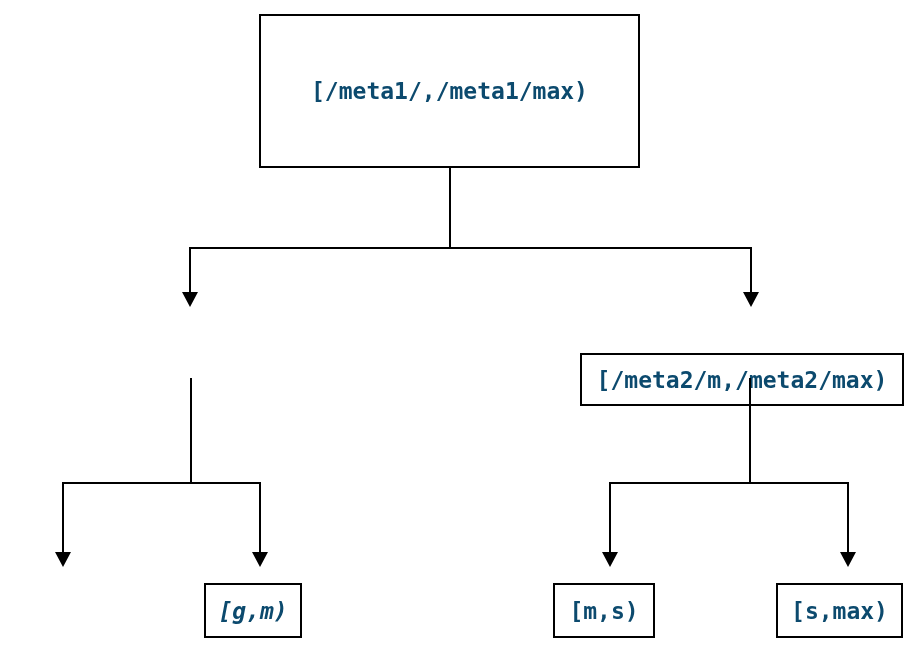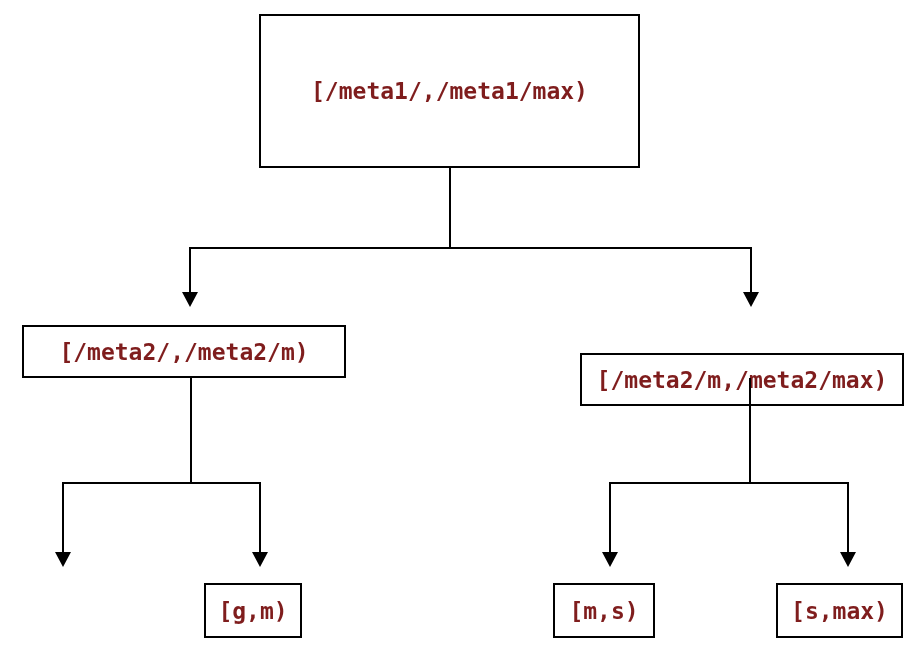--- a/index.html
+++ b/index.html
@@ -18,21 +18,21 @@
   .node {
     position: absolute;
     box-sizing: border-box;
     border: 2px solid #000000;
     background: #ffffff;
     display: flex;
     align-items: center;
     justify-content: center;
     font-weight: bold;
     font-size: 23px;
-    color: #7f1d1d;
+    color: #0c4a6e;
     white-space: nowrap;
   }
   .line {
     position: absolute;
     background: #000000;
   }
   .arrow {
     position: absolute;
     width: 0;
     height: 0;
@@ -48,34 +48,33 @@
 
   <div class="node" style="left:259px; top:14px; width:381px; height:154px;">[/meta1/,/meta1/max)</div>
 
   <div class="line" style="left:449px; top:168px; width:2px; height:80px;"></div>
   <div class="line" style="left:189px; top:247px; width:563px; height:2px;"></div>
   <div class="line" style="left:189px; top:247px; width:2px; height:46px;"></div>
   <div class="line" style="left:750px; top:247px; width:2px; height:46px;"></div>
   <div class="arrow" style="left:182px; top:292px;"></div>
   <div class="arrow" style="left:743px; top:292px;"></div>
 
-  <div class="node" style="left:22px; top:325px; width:324px; height:53px;">[/meta2/,/meta2/m)</div>
   <div class="node" style="left:580px; top:325px; width:324px; height:53px;margin-top:28px;">[/meta2/m,/meta2/max)</div>
 
   <div class="line" style="left:190px; top:378px; width:2px; height:106px;"></div>
   <div class="line" style="left:62px; top:482px; width:199px; height:2px;"></div>
   <div class="line" style="left:62px; top:482px; width:2px; height:71px;"></div>
   <div class="line" style="left:259px; top:482px; width:2px; height:71px;"></div>
   <div class="arrow" style="left:55px; top:552px;"></div>
   <div class="arrow" style="left:252px; top:552px;"></div>
 
   <div class="line" style="left:749px; top:378px; width:2px; height:106px;"></div>
   <div class="line" style="left:609px; top:482px; width:240px; height:2px;"></div>
   <div class="line" style="left:609px; top:482px; width:2px; height:71px;"></div>
   <div class="line" style="left:847px; top:482px; width:2px; height:71px;"></div>
   <div class="arrow" style="left:602px; top:552px;"></div>
   <div class="arrow" style="left:840px; top:552px;"></div>
 
-  <div class="node" style="left:204px; top:583px; width:98px; height:55px;">[g,m)</div>
+  <div class="node" style="left:204px; top:583px; width:98px; height:55px;font-style:italic;">[g,m)</div>
   <div class="node" style="left:553px; top:583px; width:102px; height:55px;">[m,s)</div>
   <div class="node" style="left:776px; top:583px; width:127px; height:55px;">[s,max)</div>
 
 </div>
 
 </body></html>

